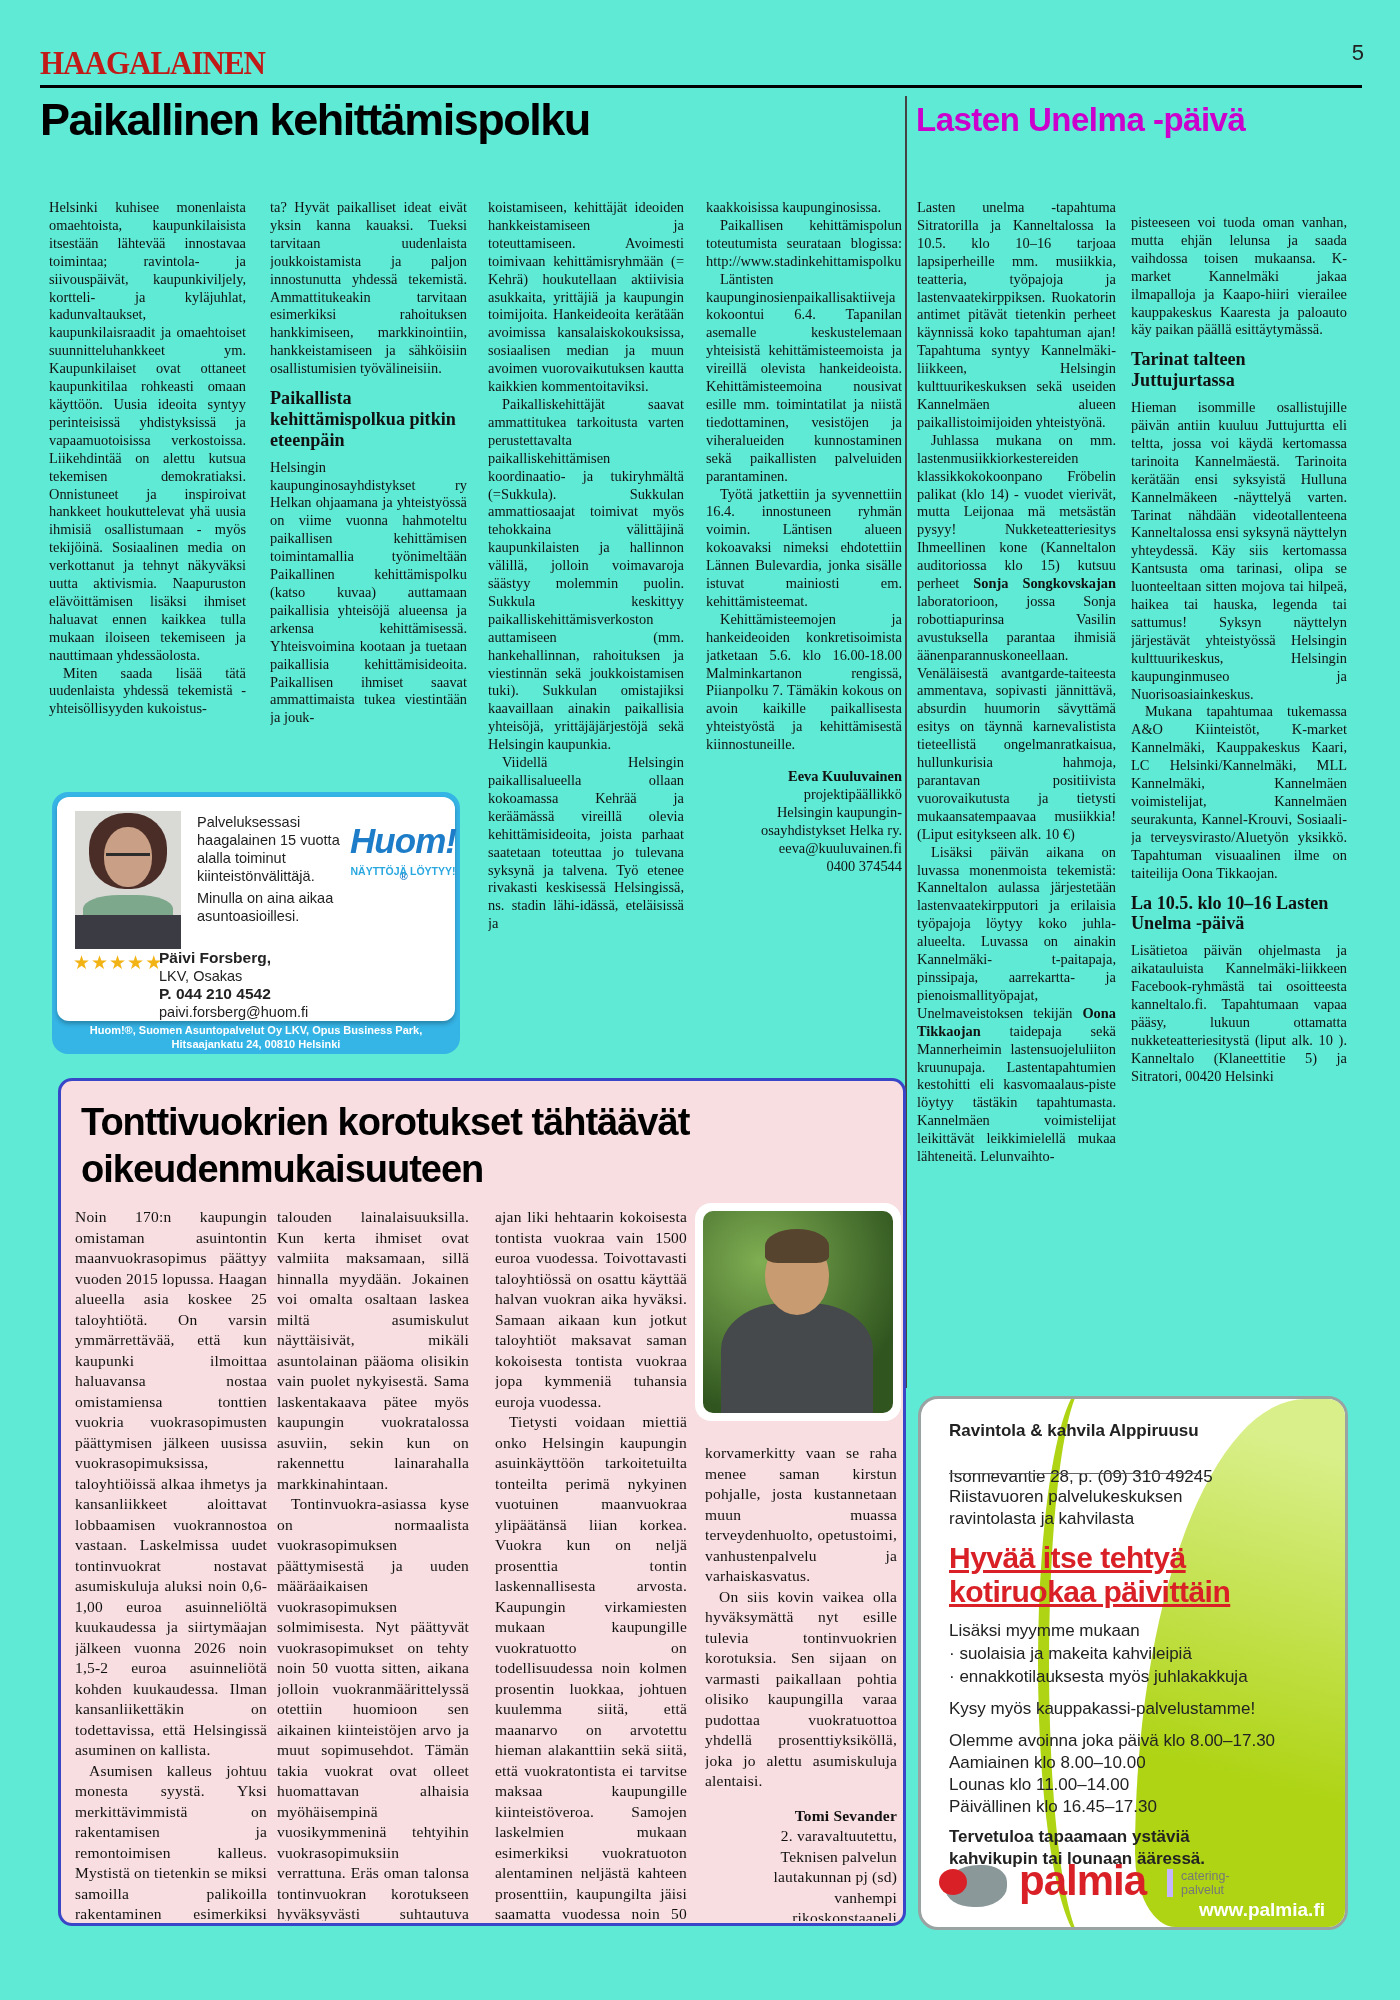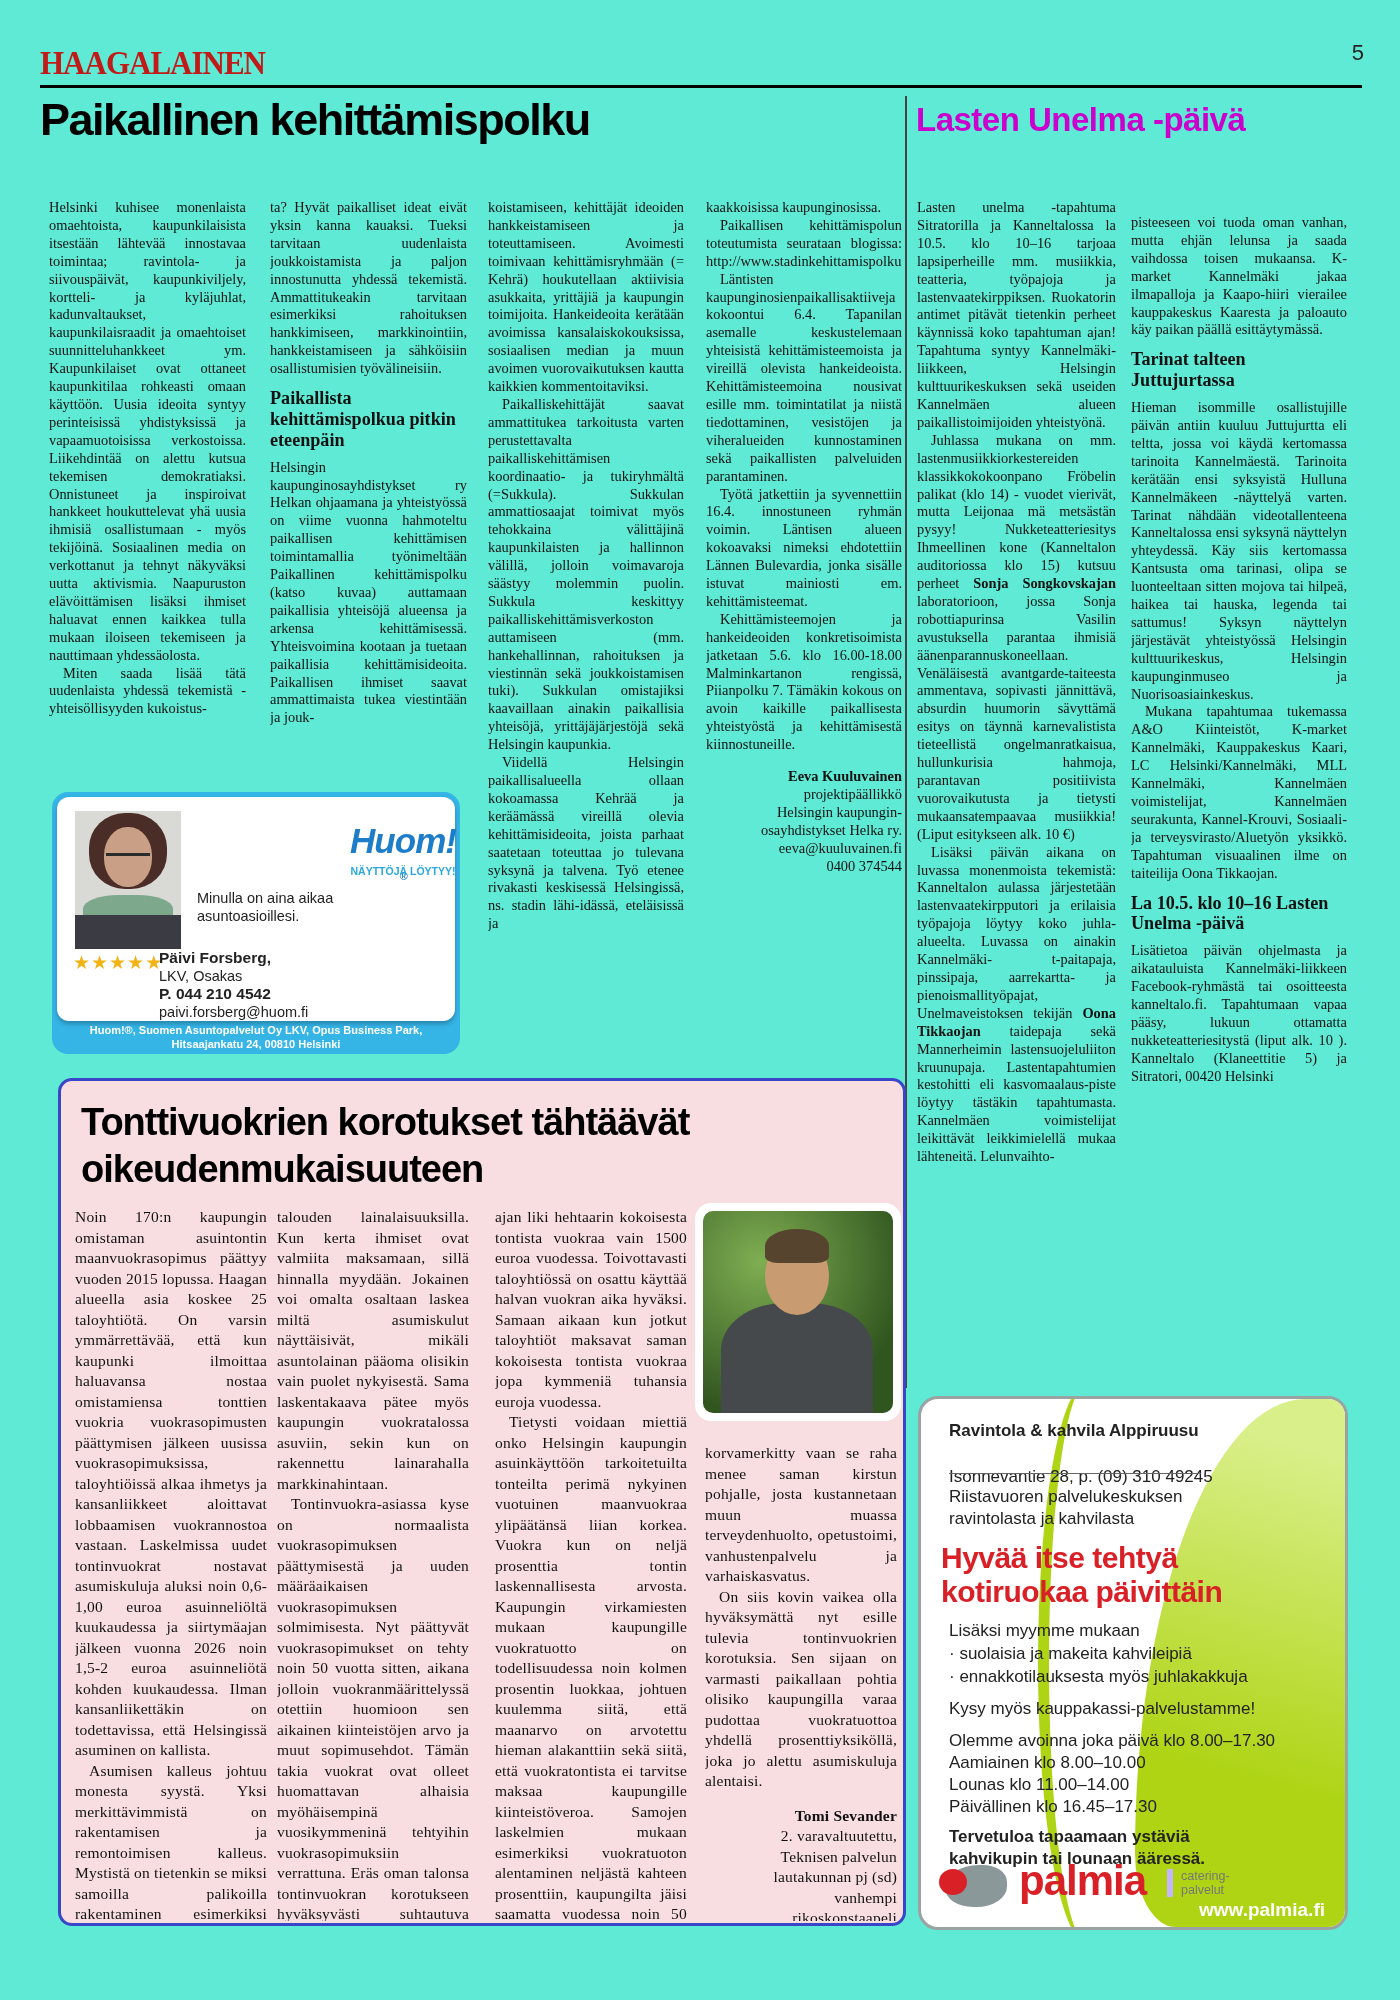--- a/index.html
+++ b/index.html
@@ -71,22 +71,22 @@
   
   #palmia-ad{left:918px;top:1396px;width:430px;height:534px;background:#fff;border:3px solid #9aa2a2;
              border-radius:20px;box-sizing:border-box;overflow:hidden;font-family:"Liberation Sans",sans-serif;color:#222;}
   #pal-green{position:absolute;top:0;right:0;bottom:0;width:210px;background:linear-gradient(195deg,#d9ef8a 10%,var(--palmia_green,#aed414) 70%);
              border-top-left-radius:210px 560px;border-bottom-left-radius:50px 90px;}
   #pal-band{position:absolute;top:-16px;right:204px;width:92px;height:106%;border-left:11px solid var(--palmia_green,#b3db10);
             border-radius:48% / 50%;}
   .pal-t{position:absolute;left:28px;font-size:17px;line-height:20px;}
   .pal-b{font-weight:bold;}
   #pal-line{position:absolute;left:28px;top:74px;width:252px;height:1px;background:#666;}
-  .pal-red{position:absolute;left:20px;font-family:"Liberation Sans",sans-serif;font-weight:bold;font-size:30px;
-           letter-spacing:-0.5px;color:var(--palmia_red,#d92027);}
+  .pal-red{position:absolute;left:28px;font-family:"Liberation Sans",sans-serif;font-weight:bold;font-size:30px;
+           letter-spacing:-0.5px;color:var(--palmia_red,#d92027);text-decoration:underline;}
   #pal-logo-row{position:absolute;left:24px;top:456px;height:60px;}
   #pal-icon{position:absolute;left:0;top:10px;width:62px;height:42px;background:#8b9899;
             border-radius:58% 42% 52% 48%;}
   #pal-icon-dot{position:absolute;left:-6px;top:4px;width:28px;height:26px;background:var(--palmia_red,#d92027);border-radius:50%;}
   #pal-logo{position:absolute;left:74px;top:2px;font-size:42px;font-weight:bold;letter-spacing:-1px;color:var(--palmia_red,#d92027);}
   #pal-logo-sub{position:absolute;left:222px;top:14px;font-size:12.5px;line-height:14px;color:#777;
                 border-left:6px solid #c4b5fd;padding-left:8px;}
   #pal-url{position:absolute;right:20px;top:500px;font-size:19px;font-weight:bold;color:#fff;}
 </style>
 </head>
@@ -146,20 +146,21 @@
 
   <div class="abs" id="huom-ad">
     <div id="huom-card">
       <div id="huom-photo">
         <div class="pf-hair"></div>
         <div class="pf-face"></div>
         <div class="pf-glasses"></div>
         <div class="pf-scarf"></div>
         <div class="pf-torso"></div>
       </div>
+      <div id="huom-txt1">Palveluksessasi haagalainen 15 vuotta alalla toiminut kiinteistönvälittäjä.</div>
       <div id="huom-txt2">Minulla on aina aikaa asuntoasioillesi.</div>
       <div id="huom-logo"><span>Huom!</span><sup>®</sup></div>
       <div id="huom-slogan">NÄYTTÖJÄ LÖYTYY!</div>
       <div id="huom-stars">★★★★★</div>
       <div id="huom-name">
         <div class="huom-bold">Päivi Forsberg,</div>
         <div>LKV, Osakas</div>
         <div class="huom-bold">P. 044 210 4542</div>
         <div>paivi.forsberg@huom.fi</div>
       </div>

